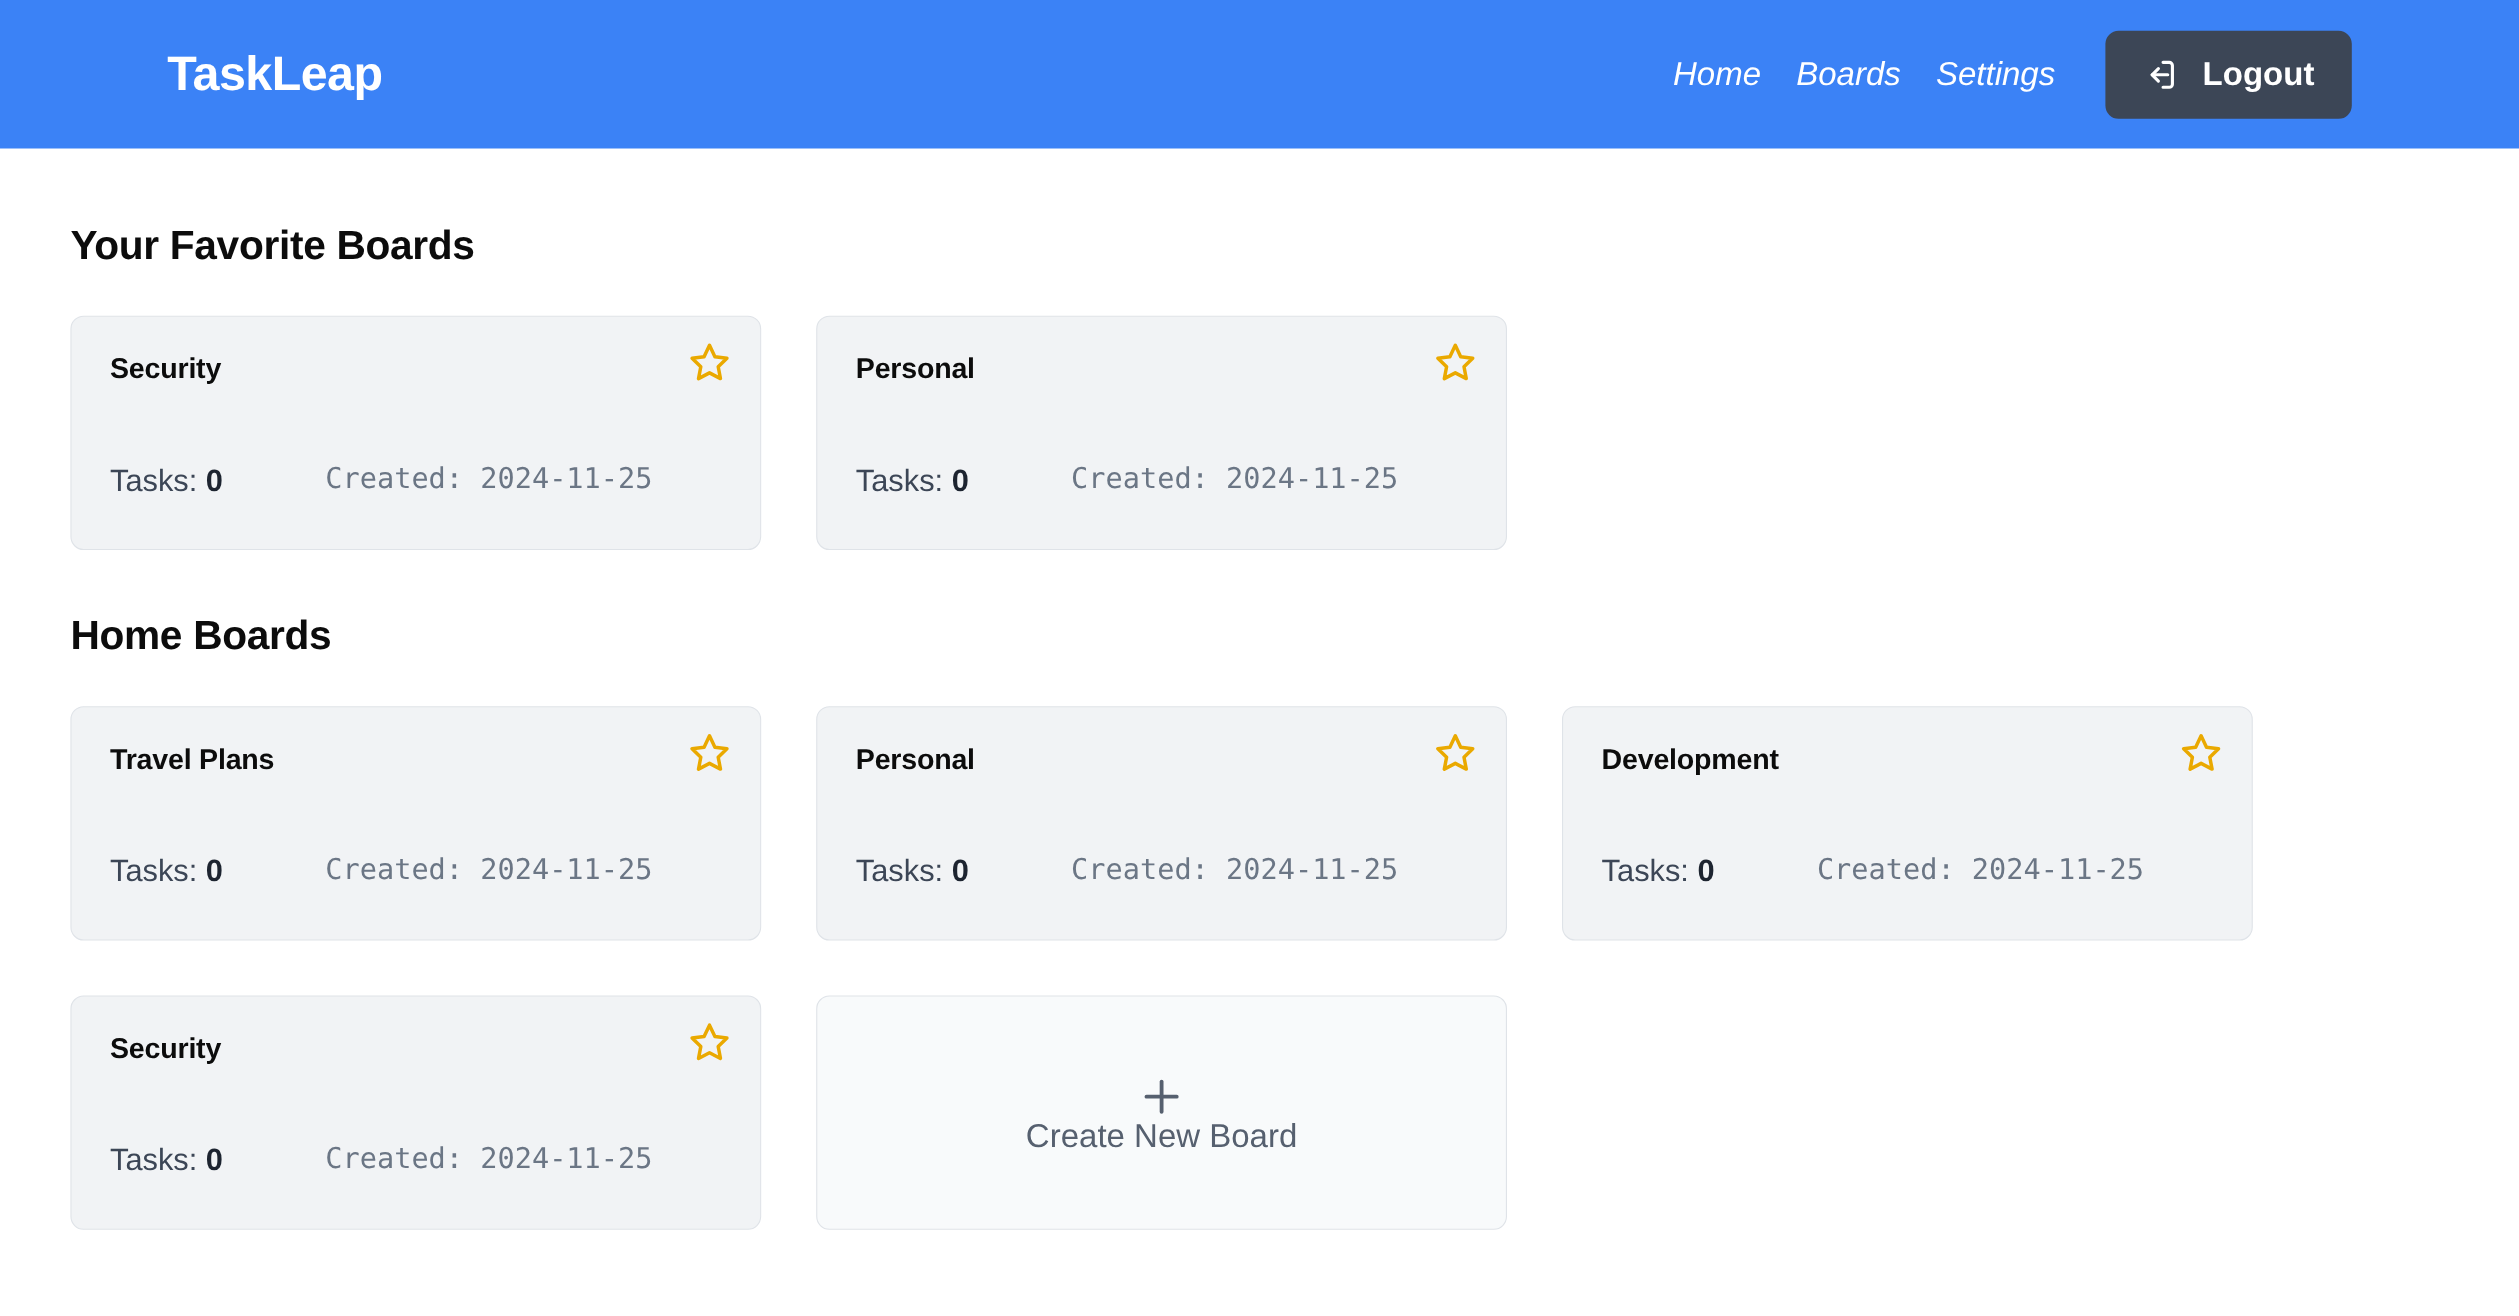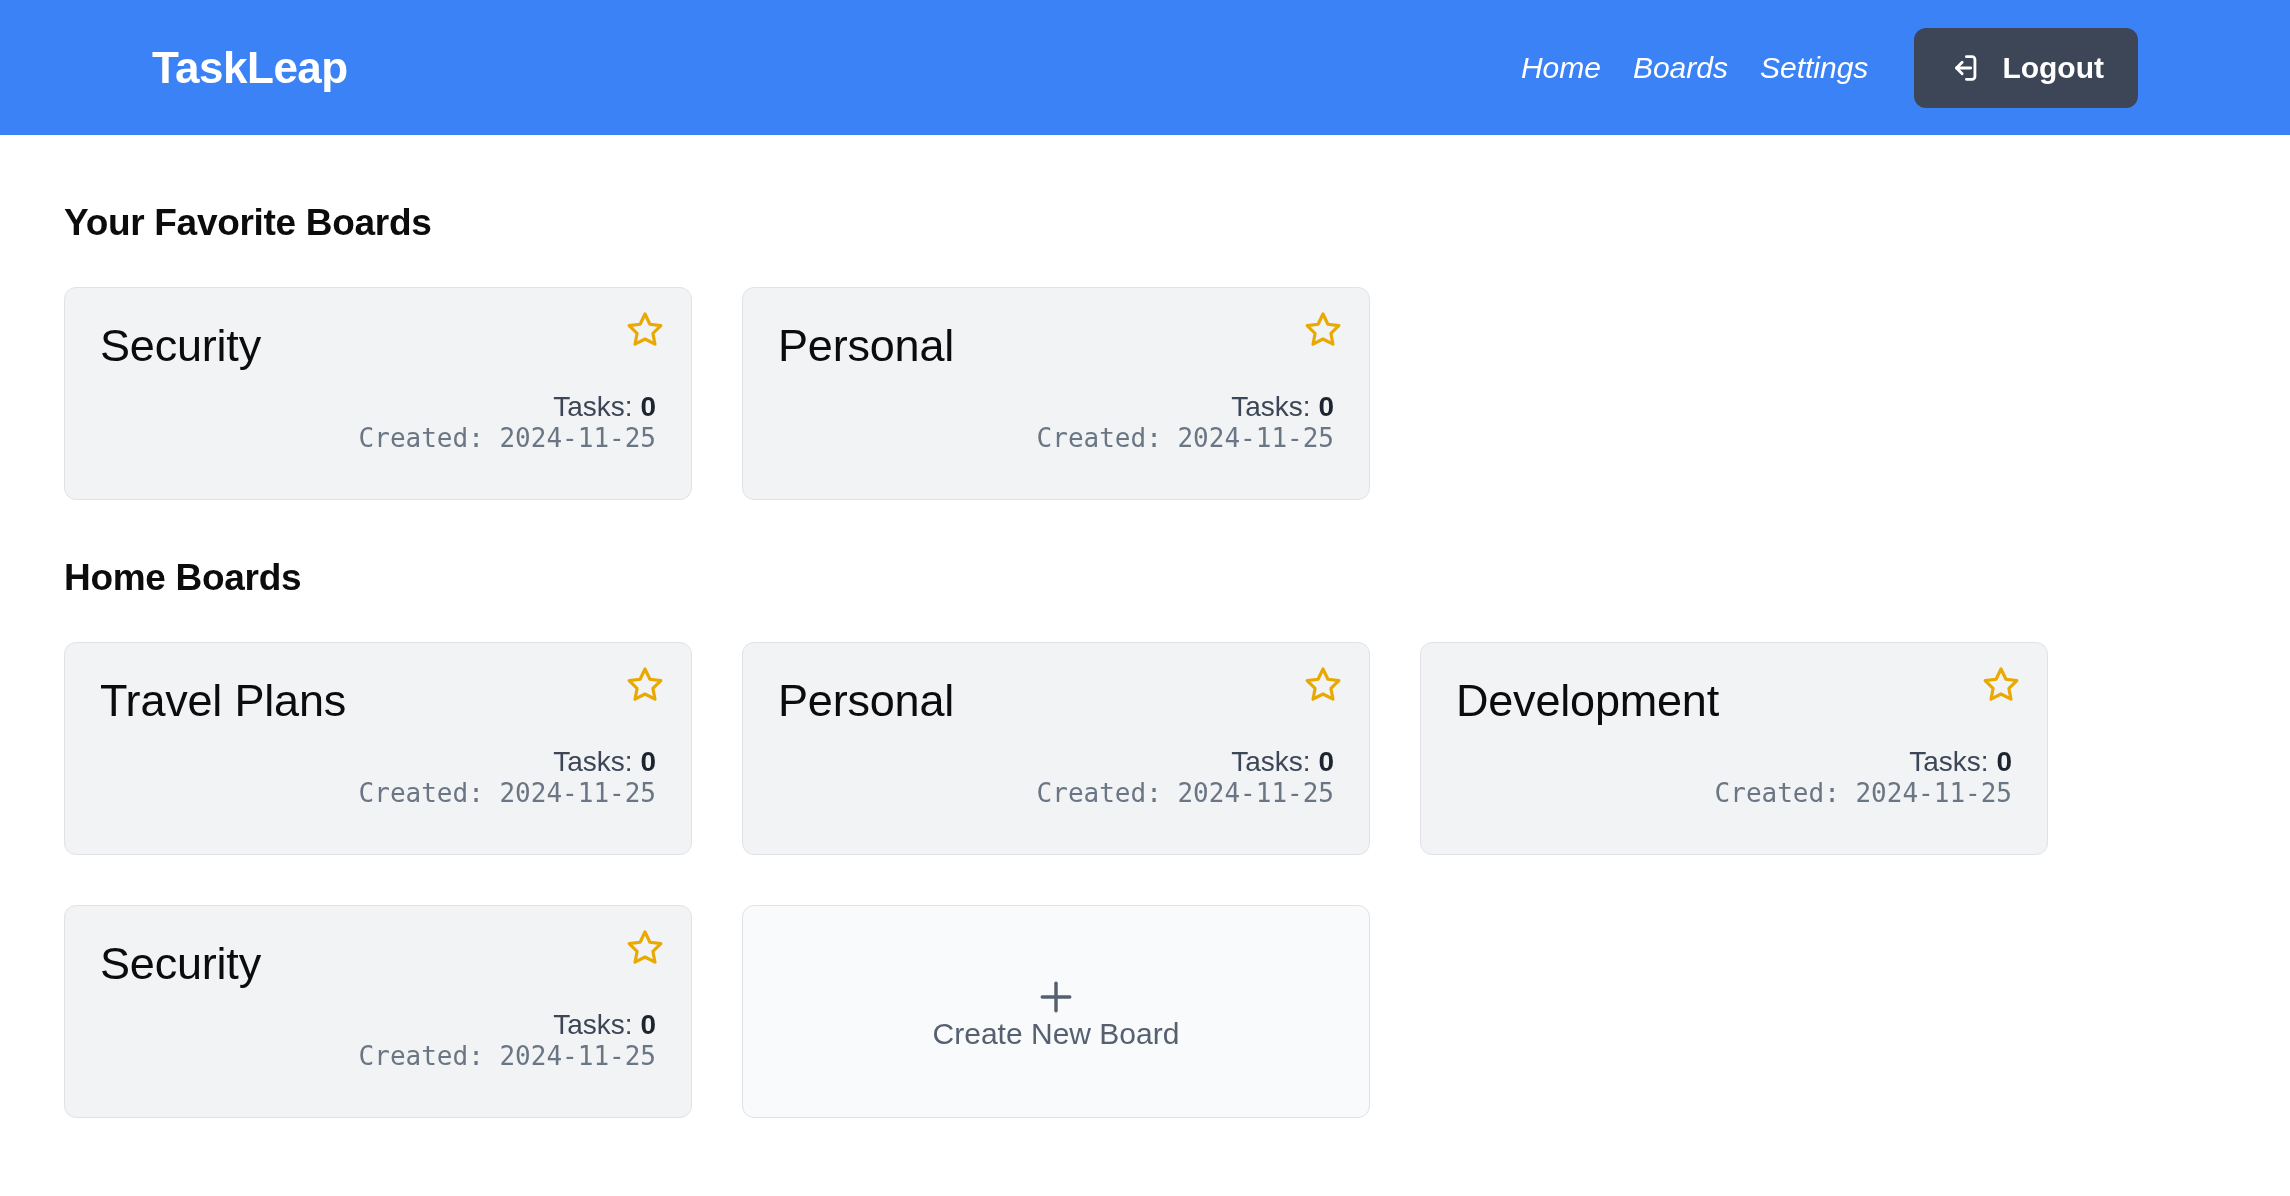--- a/index.html
+++ b/index.html
@@ -98,32 +98,31 @@
     border: 1px solid #dfe3e8;
     border-radius: 12px;
     padding: 33px 35px 0 35px;
     display: flex;
     flex-direction: column;
     justify-content: space-between;
     cursor: pointer;
   }
 
   .board-title {
-    font-size: 45px;
-    font-weight: normal;
+    font-size: 26px;
+    font-weight: bold;
     color: #0c0c0c;
     letter-spacing: -0.2px;
     line-height: 1.1;
   }
 
   .card-footer {
     display: flex;
-    align-items: flex-end;
+    align-items: flex-start;
     padding-bottom: 46px;
-    flex-direction: column;
   }
 
   .tasks {
     font-size: 28px;
     color: #3c4656;
     white-space: nowrap;
   }
   .tasks b { font-weight: bold; color: #1d2430; }
 
   .created {

